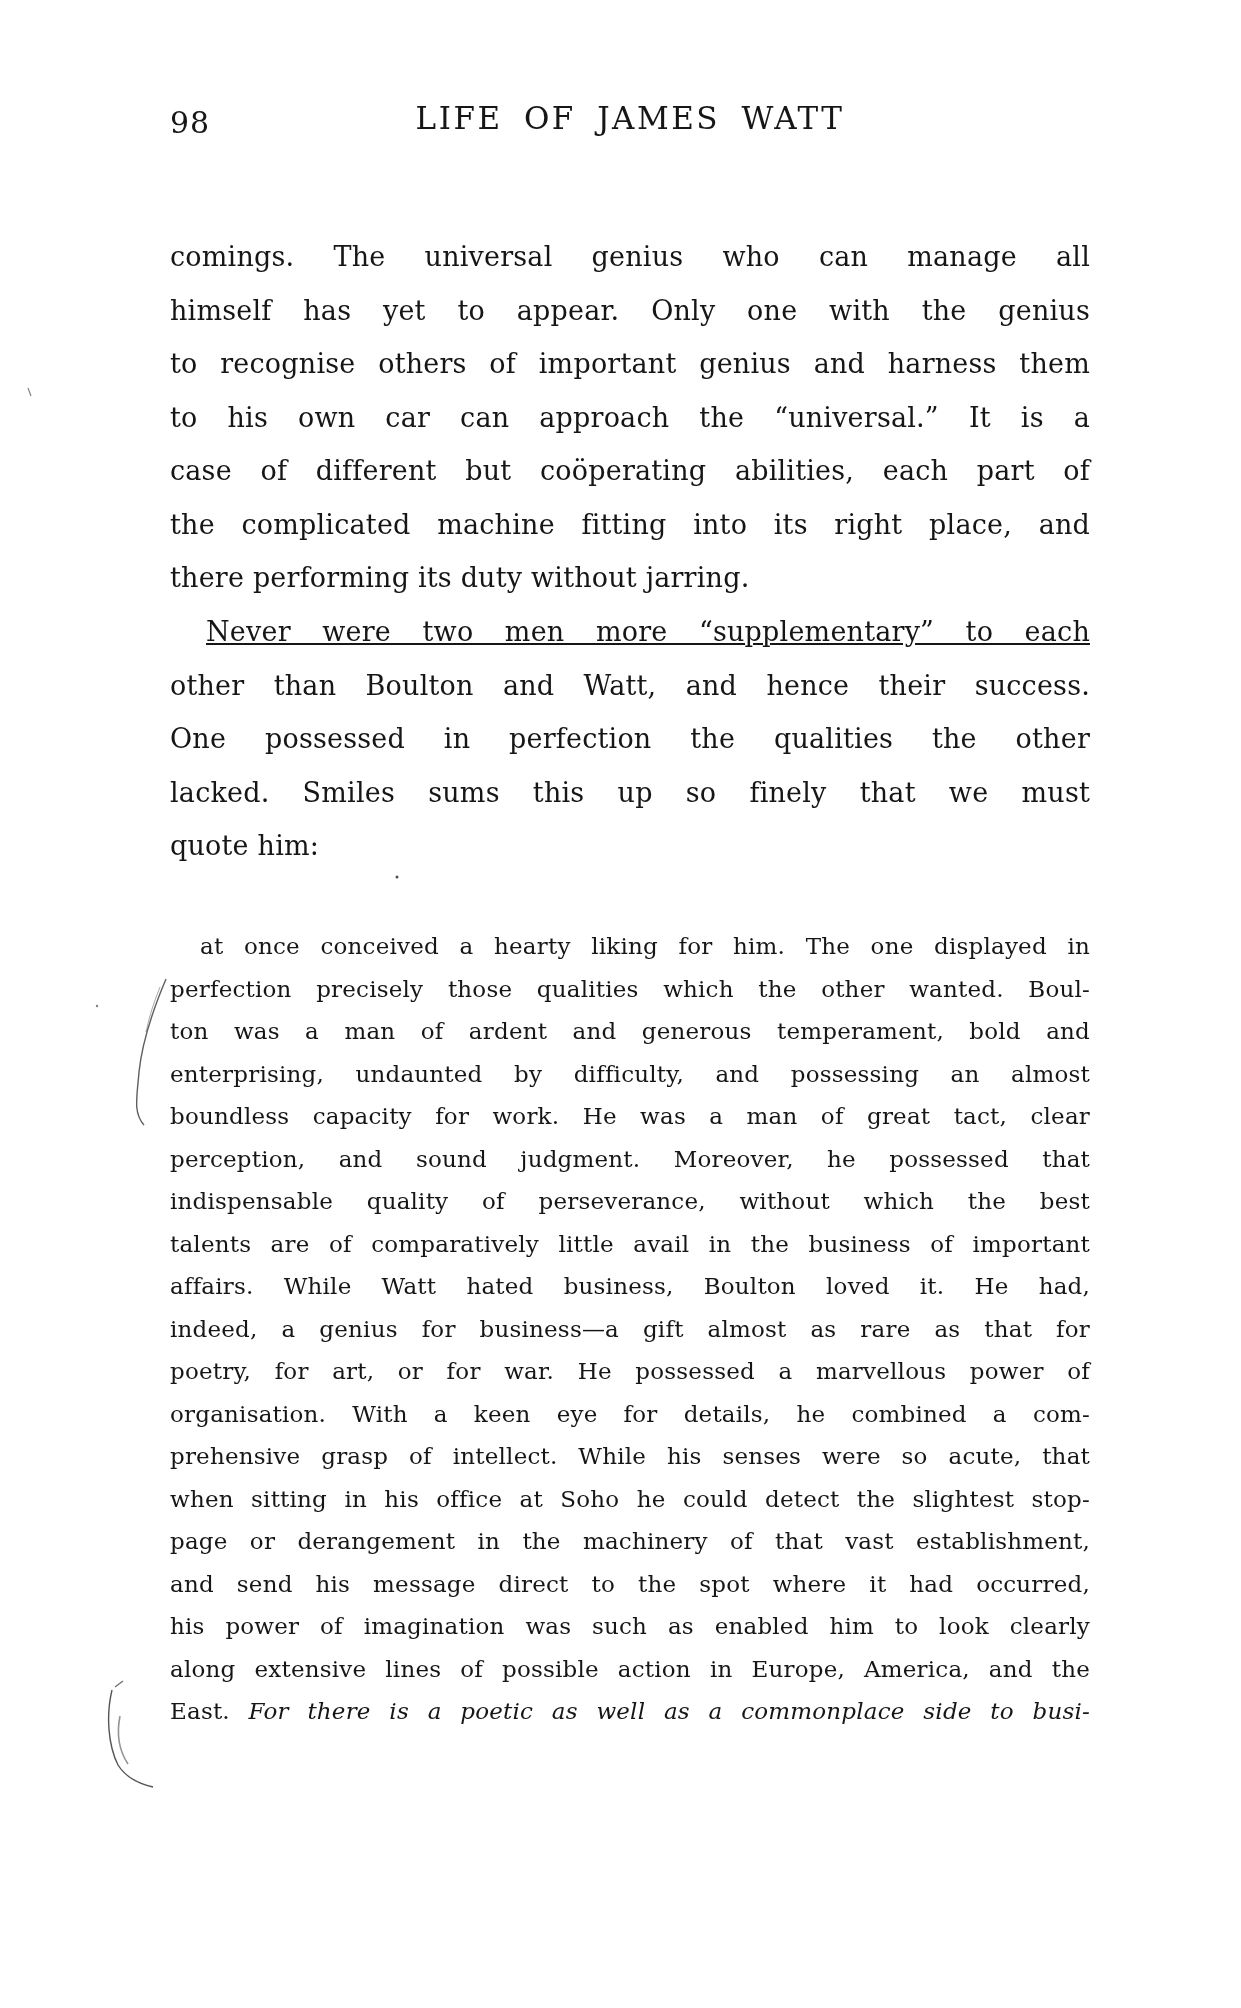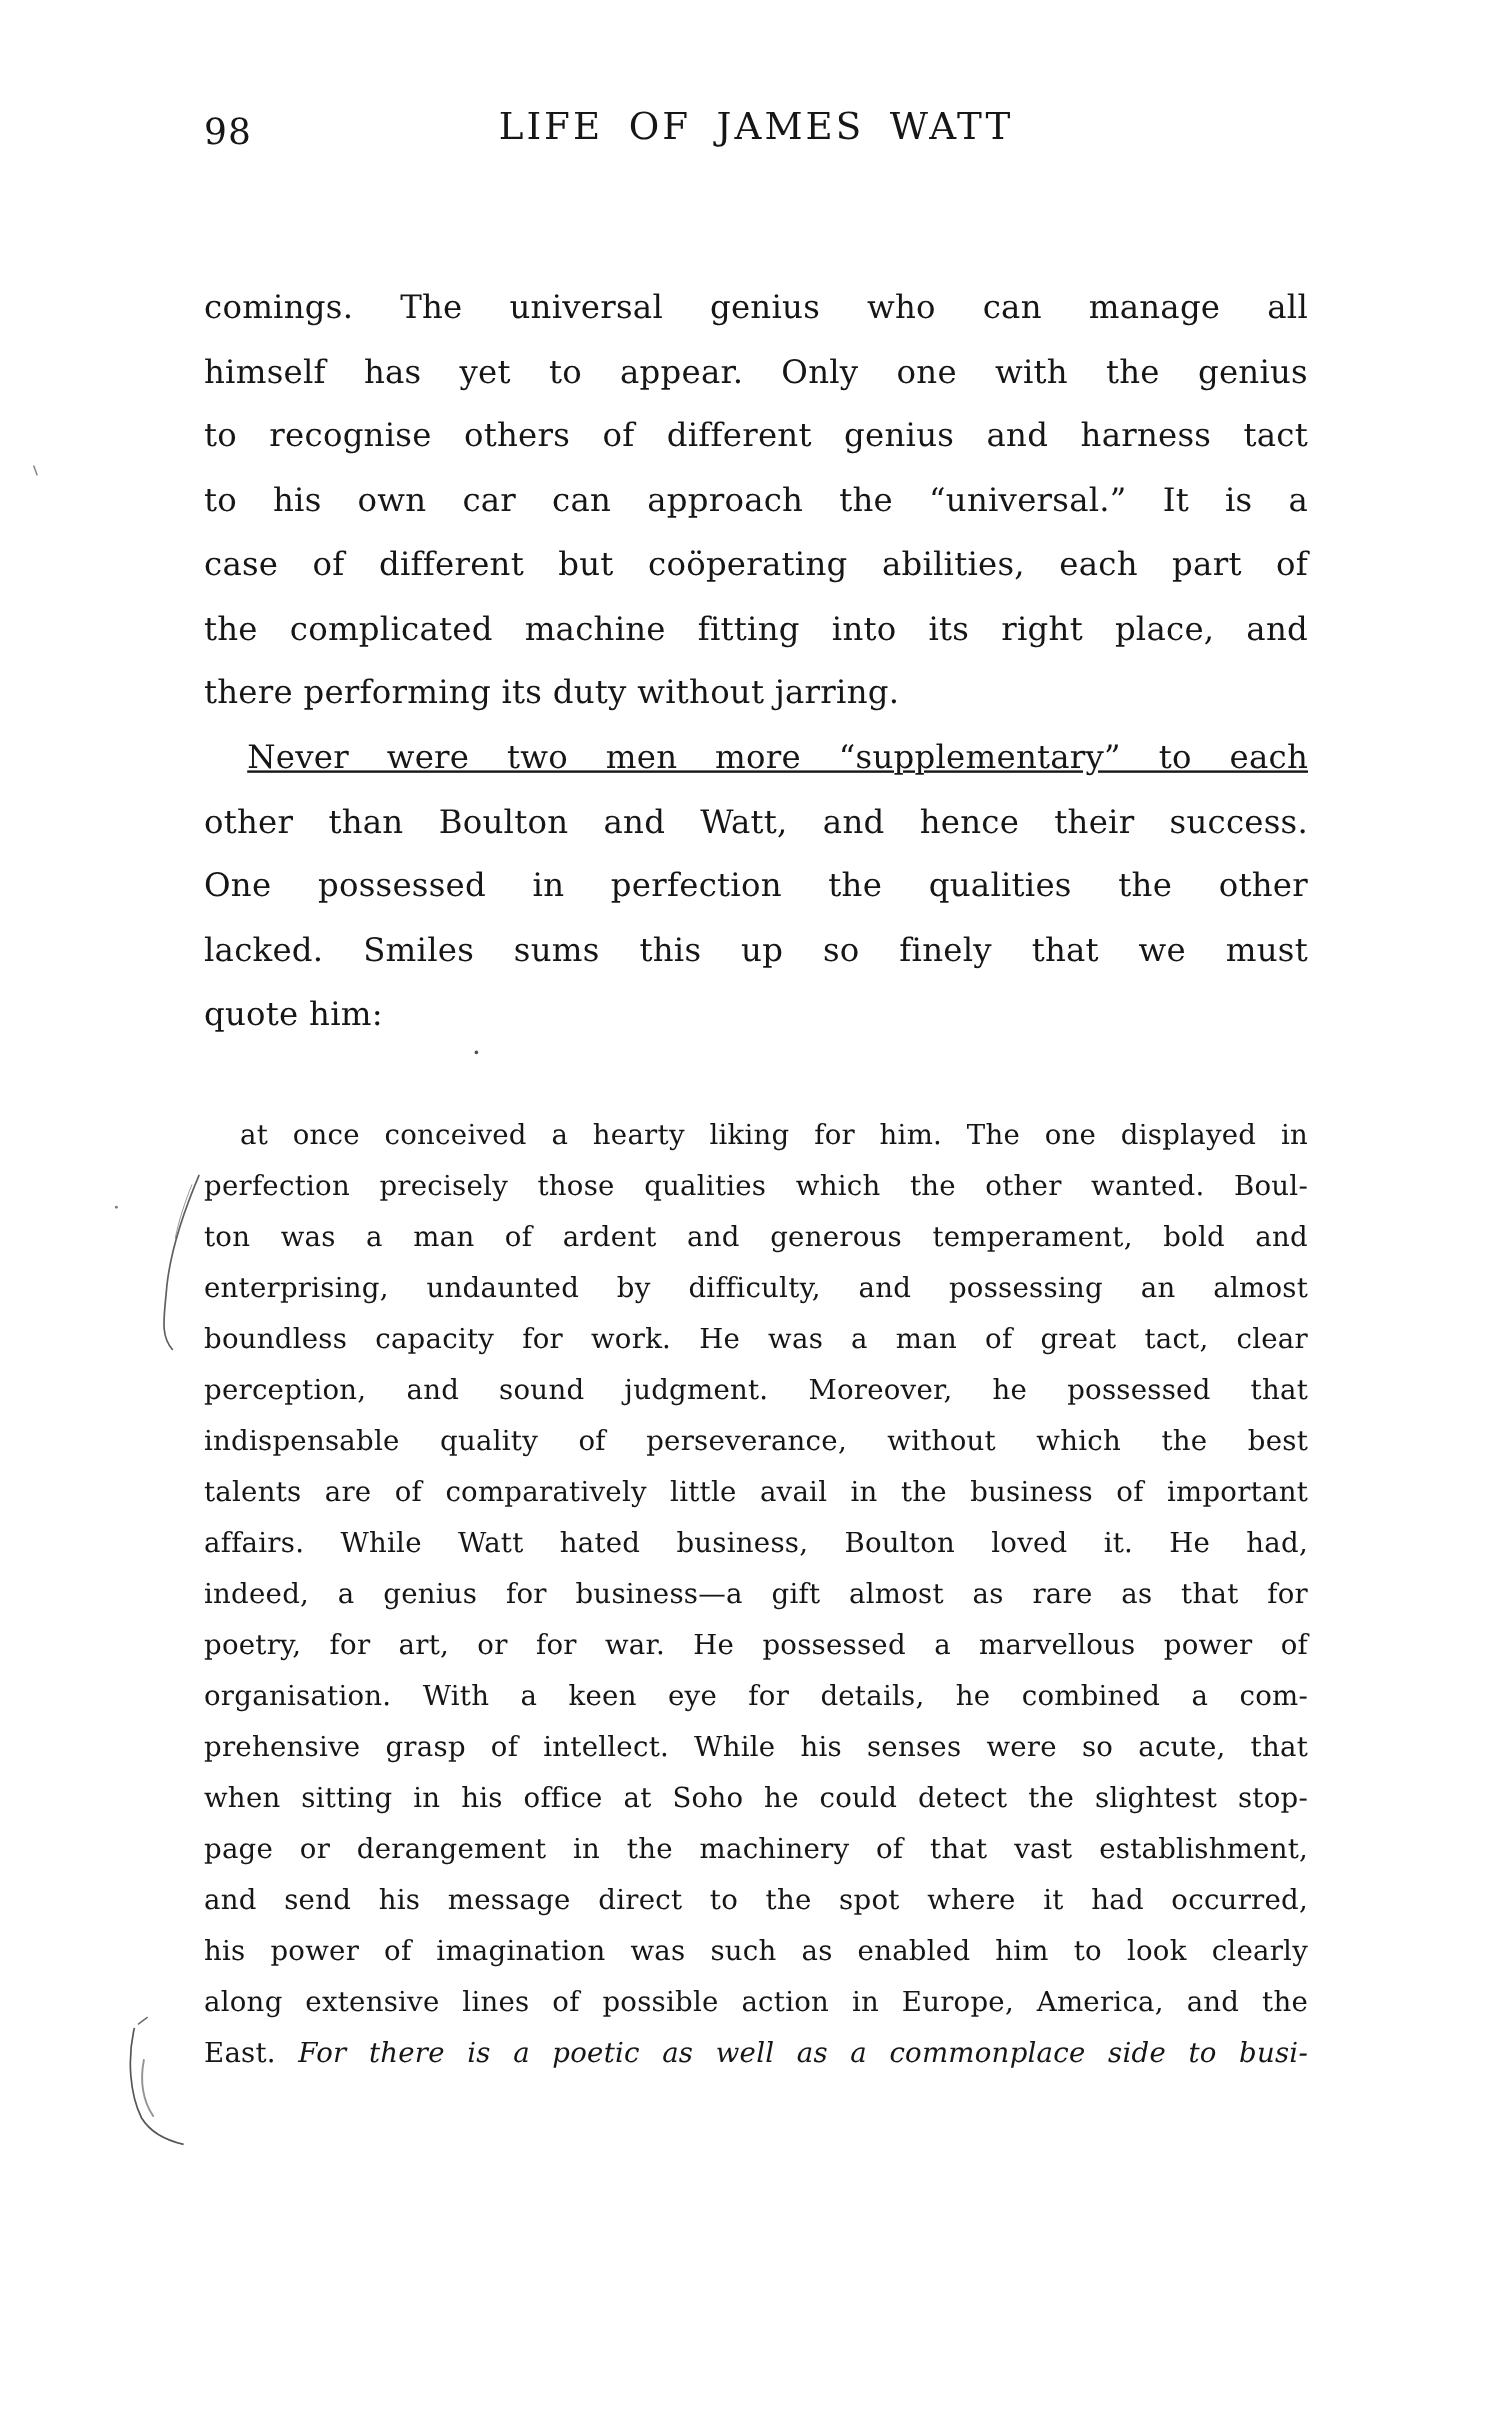--- a/index.html
+++ b/index.html
@@ -6,21 +6,21 @@
   body {
     width:1241px; height:2008px;
     background:#ffffff;
     font-family:"DejaVu Serif","Liberation Serif",serif;
     color:#161616;
     position:relative;
     overflow:hidden;
   }
   .page { position:absolute; inset:0; }
 
-  .header-row { position:absolute; top:88px; left:170px; width:920px; height:48px; }
+  .header-row { position:absolute; top:100px; left:170px; width:920px; height:48px; }
   .page-number { position:absolute; left:0; top:5px; font-size:30px; letter-spacing:1px; }
   .running-title { text-align:center; font-size:31px; letter-spacing:2.5px; word-spacing:9px; }
 
   .textcol { position:absolute; left:170px; width:920px; }
   #para1 { top:230px; }
   #para2 { top:605px; }
   #quote { top:925px; }
 
   .main .tline {
     font-size:27px; line-height:53.5px;
@@ -48,21 +48,21 @@
 <div class="page">
 
   <div class="header-row">
     <div class="page-number">98</div>
     <div class="running-title">LIFE OF JAMES WATT</div>
   </div>
 
   <div class="textcol main" id="para1">
       <div class="tline">comings.  The universal genius who can manage all</div>
       <div class="tline">himself has yet to appear.  Only one with the genius</div>
-      <div class="tline">to recognise others of different genius and harness tact</div>
+      <div class="tline">to recognise others of important genius and harness them</div>
       <div class="tline">to his own car can approach the “universal.”  It is a</div>
       <div class="tline">case of different but coöperating abilities, each part of</div>
       <div class="tline">the complicated machine fitting into its right place, and</div>
       <div class="tline">there performing its duty without jarring.</div>
     </div>
 
   <div class="textcol main" id="para2">
       <div class="tline">Never were two men more “supplementary” to each</div>
       <div class="tline">other than Boulton and Watt, and hence their success.</div>
       <div class="tline">One possessed in perfection the qualities the other</div>

